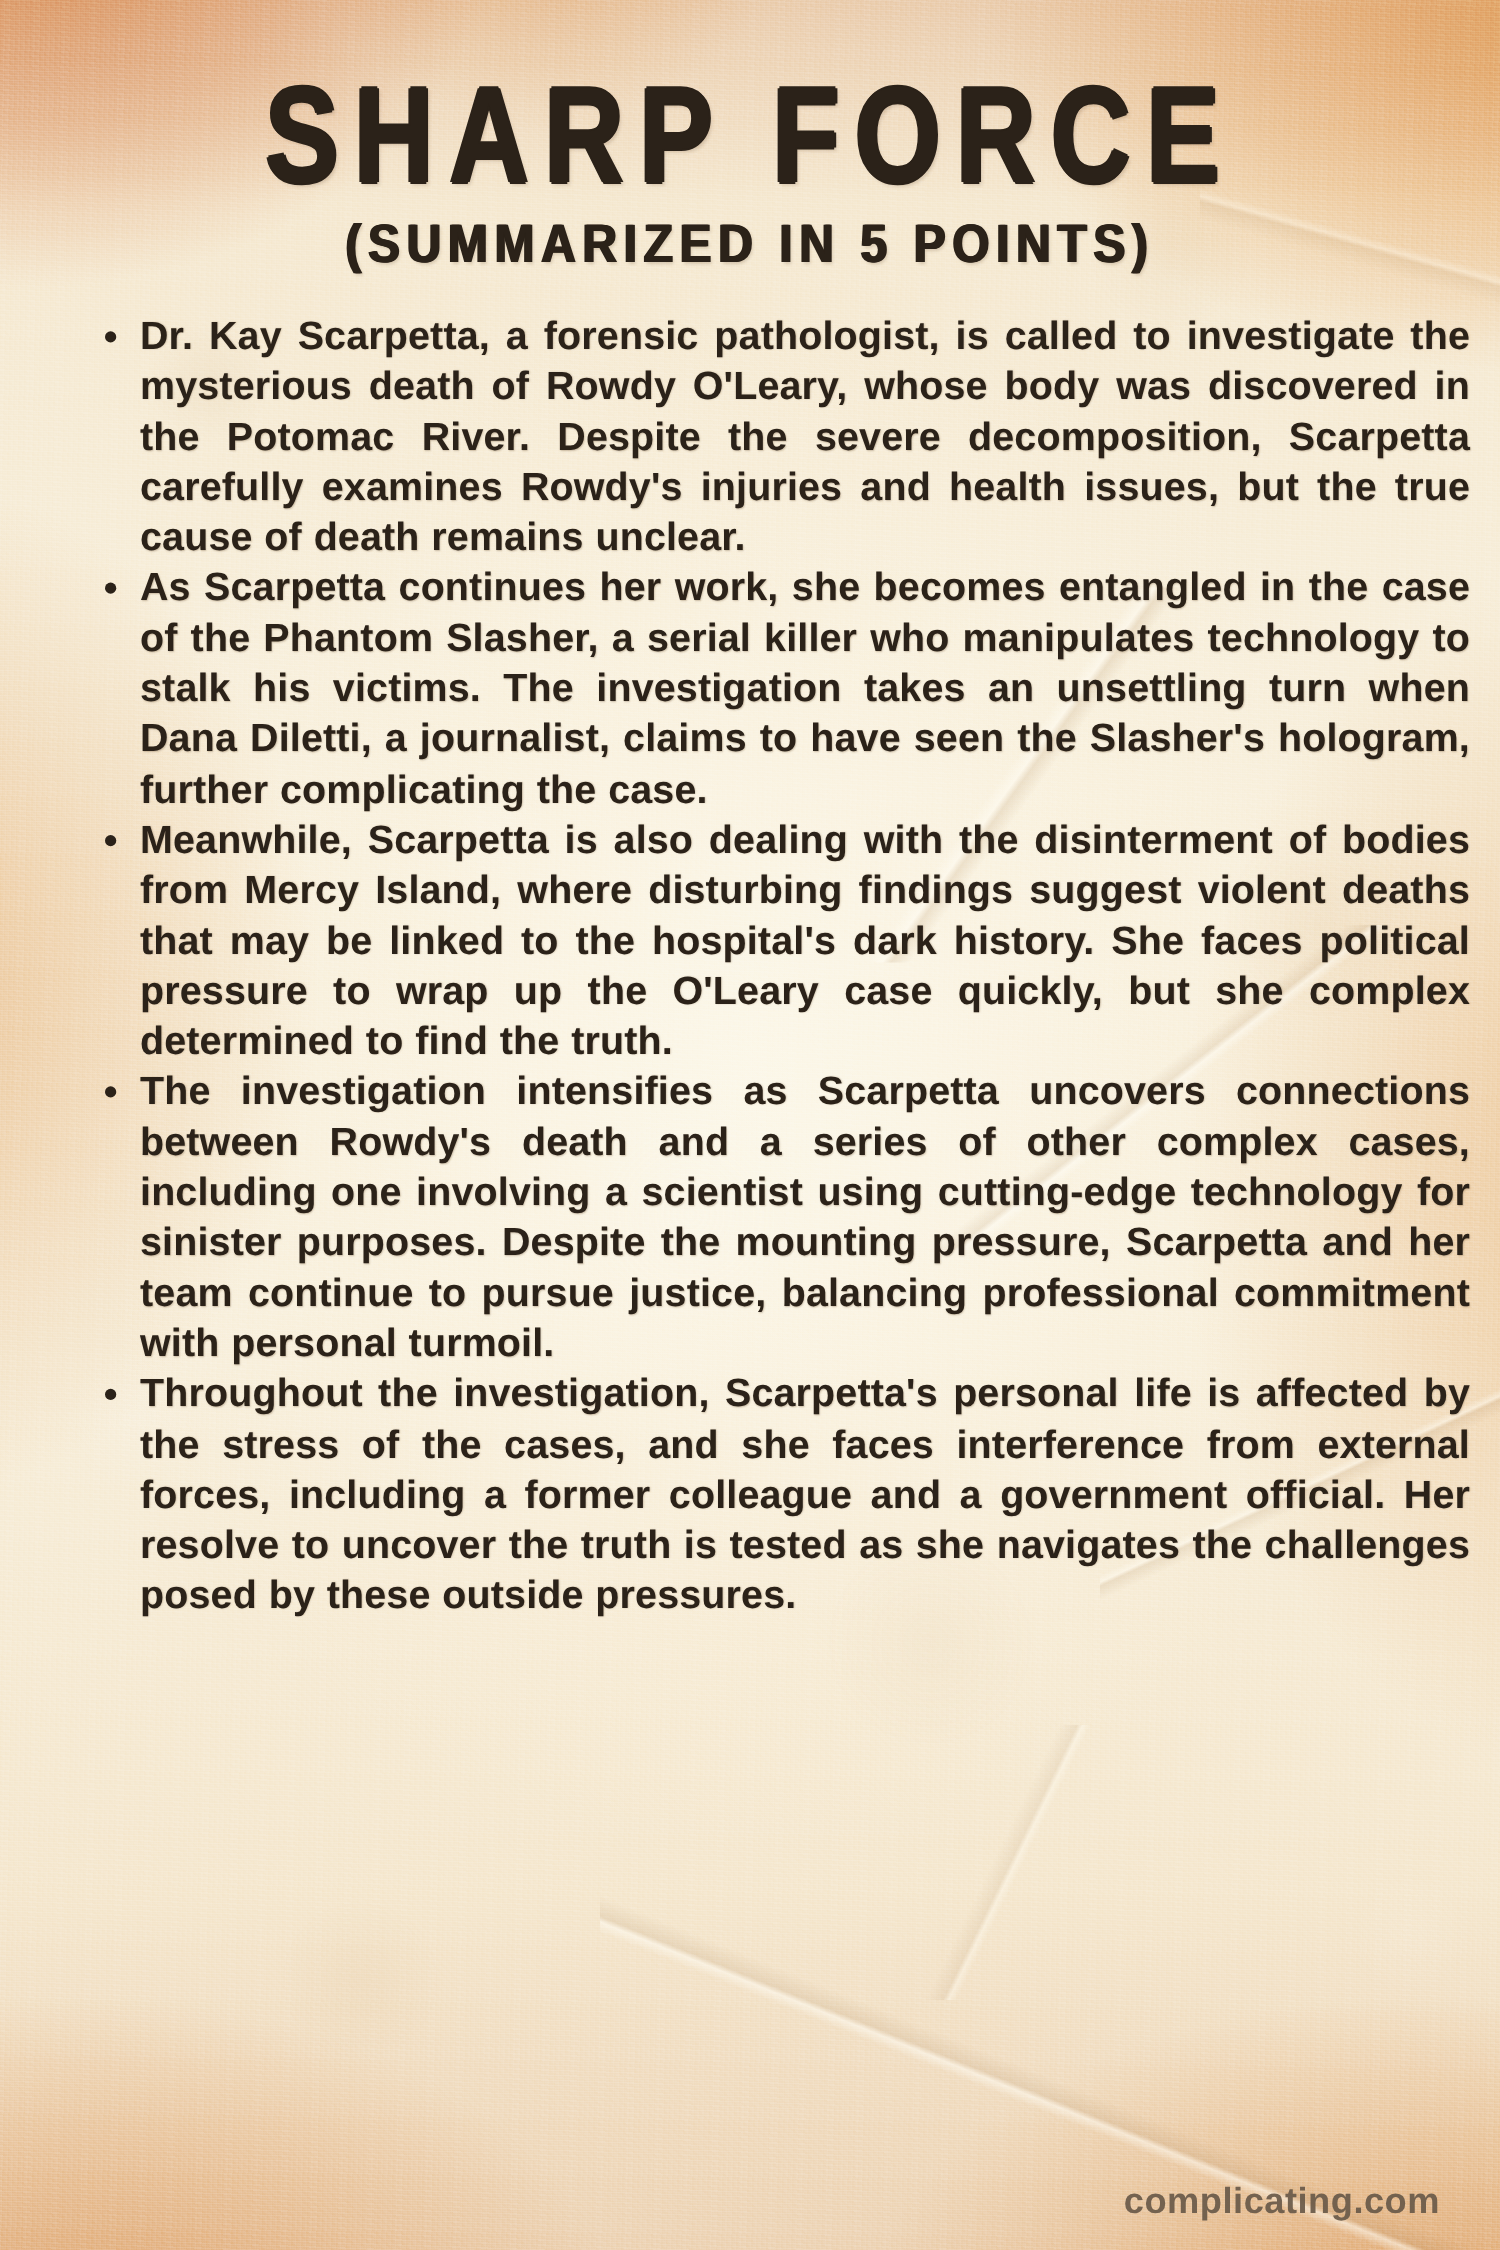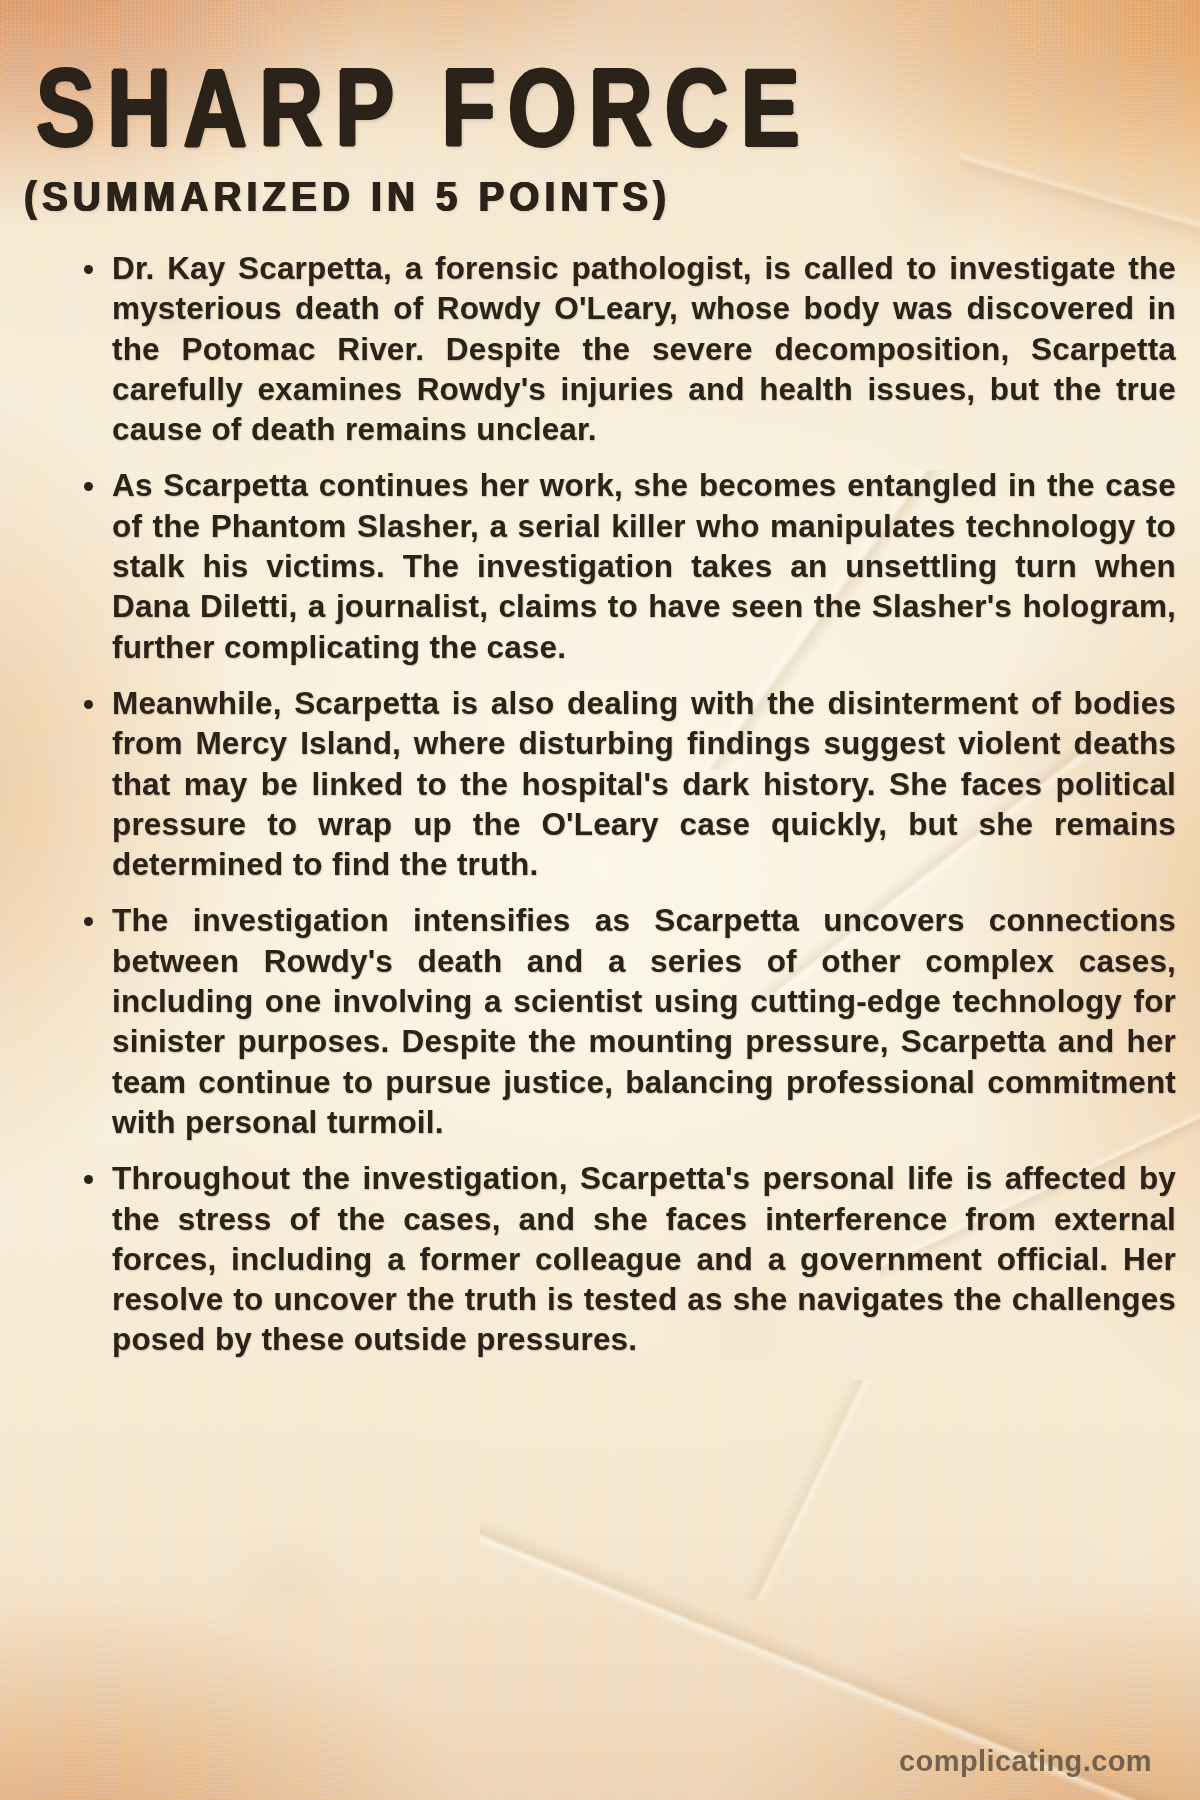--- a/index.html
+++ b/index.html
@@ -158,20 +158,21 @@
     position: relative;
     z-index: 10;
     width: 1200px;
     height: 1800px;
     box-sizing: border-box;
     padding: 0;
   }
 
   .title-block {
     padding-top: 54px;
+    text-align: center;
   }
 
   .poster-title {
     margin: 0;
     font-family: "Liberation Sans", sans-serif;
     font-weight: 700;
     font-size: 94px;
     line-height: 1.0;
     letter-spacing: 13px;
     color: #2b2219;
@@ -206,21 +207,21 @@
   }
 
   .summary-list {
     list-style: none;
     margin: 34px 0 0 0;
     padding: 0 24px 0 78px;
   }
 
   .summary-item {
     position: relative;
-    margin: 16px 0 0 0;
+    margin: 0 0 0 0;
     padding: 0 0 0 34px;
     font-family: "Liberation Sans", sans-serif;
     font-weight: 700;
     font-size: 31.5px;
     line-height: 40.3px;
     letter-spacing: 0.15px;
     word-spacing: 0.5px;
     color: #2b2219;
     text-align: justify;
     text-justify: inter-word;
@@ -271,21 +272,21 @@
   <div class="content">
 
     <div class="title-block">
       <h1 class="poster-title">SHARP FORCE</h1>
       <h2 class="poster-subtitle">(SUMMARIZED IN 5 POINTS)</h2>
     </div>
 
     <ul class="summary-list">
       <li class="summary-item">Dr. Kay Scarpetta, a forensic pathologist, is called to investigate the mysterious death of Rowdy O'Leary, whose body was discovered in the Potomac River. Despite the severe decomposition, Scarpetta carefully examines Rowdy's injuries and health issues, but the true cause of death remains unclear.</li>
       <li class="summary-item">As Scarpetta continues her work, she becomes entangled in the case of the Phantom Slasher, a serial killer who manipulates technology to stalk his victims. The investigation takes an unsettling turn when Dana Diletti, a journalist, claims to have seen the Slasher's hologram, further complicating the case.</li>
-      <li class="summary-item">Meanwhile, Scarpetta is also dealing with the disinterment of bodies from Mercy Island, where disturbing findings suggest violent deaths that may be linked to the hospital's dark history. She faces political pressure to wrap up the O'Leary case quickly, but she remains determined to find the truth.</li>
+      <li class="summary-item">Meanwhile, Scarpetta is also dealing with the disinterment of bodies from Mercy Island, where disturbing findings suggest violent deaths that may be linked to the hospital's dark history. She faces political pressure to wrap up the O'Leary case quickly, but she complex determined to find the truth.</li>
       <li class="summary-item">The investigation intensifies as Scarpetta uncovers connections between Rowdy's death and a series of other complex cases, including one involving a scientist using cutting-edge technology for sinister purposes. Despite the mounting pressure, Scarpetta and her team continue to pursue justice, balancing professional commitment with personal turmoil.</li>
       <li class="summary-item">Throughout the investigation, Scarpetta's personal life is affected by the stress of the cases, and she faces interference from external forces, including a former colleague and a government official. Her resolve to uncover the truth is tested as she navigates the challenges posed by these outside pressures.</li>
     </ul>
 
     <div class="footer-mark">complicating.com</div>
 
   </div>
 </div>
 
 </body></html>

